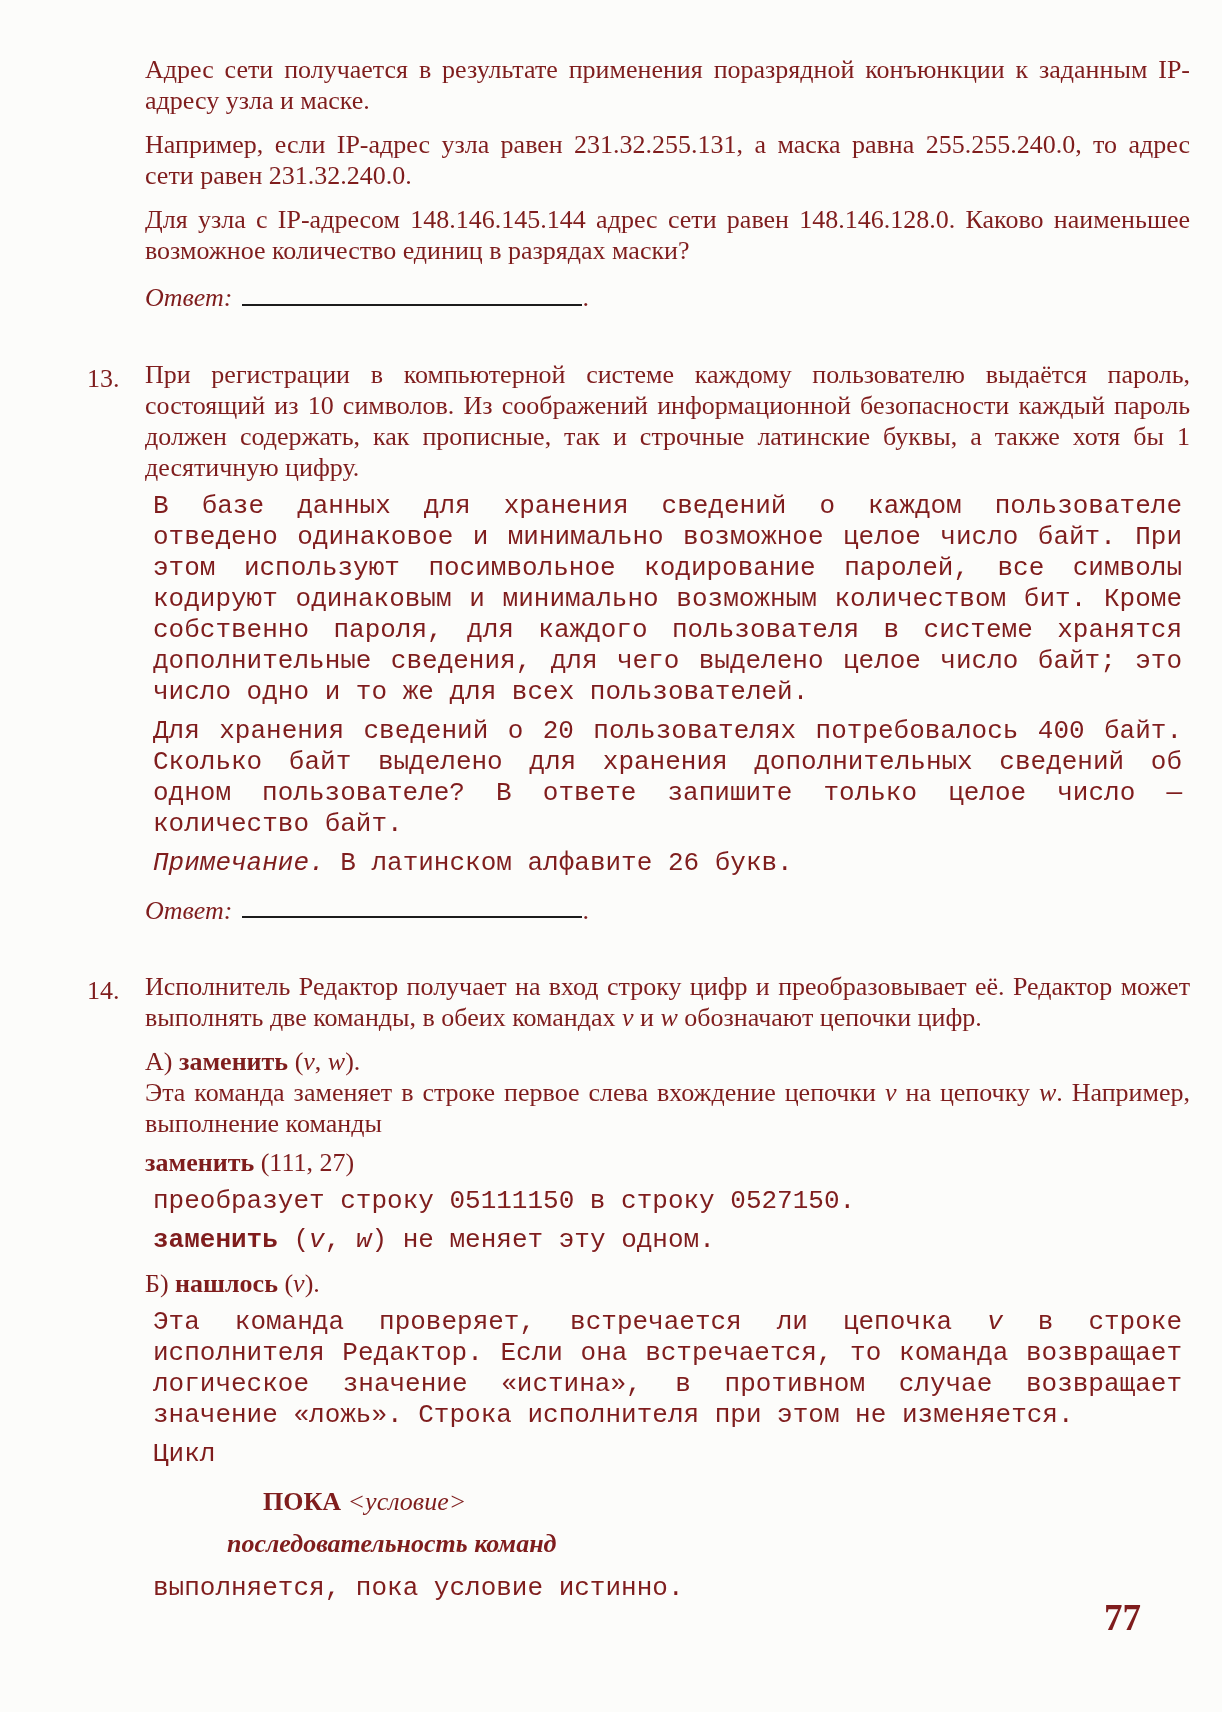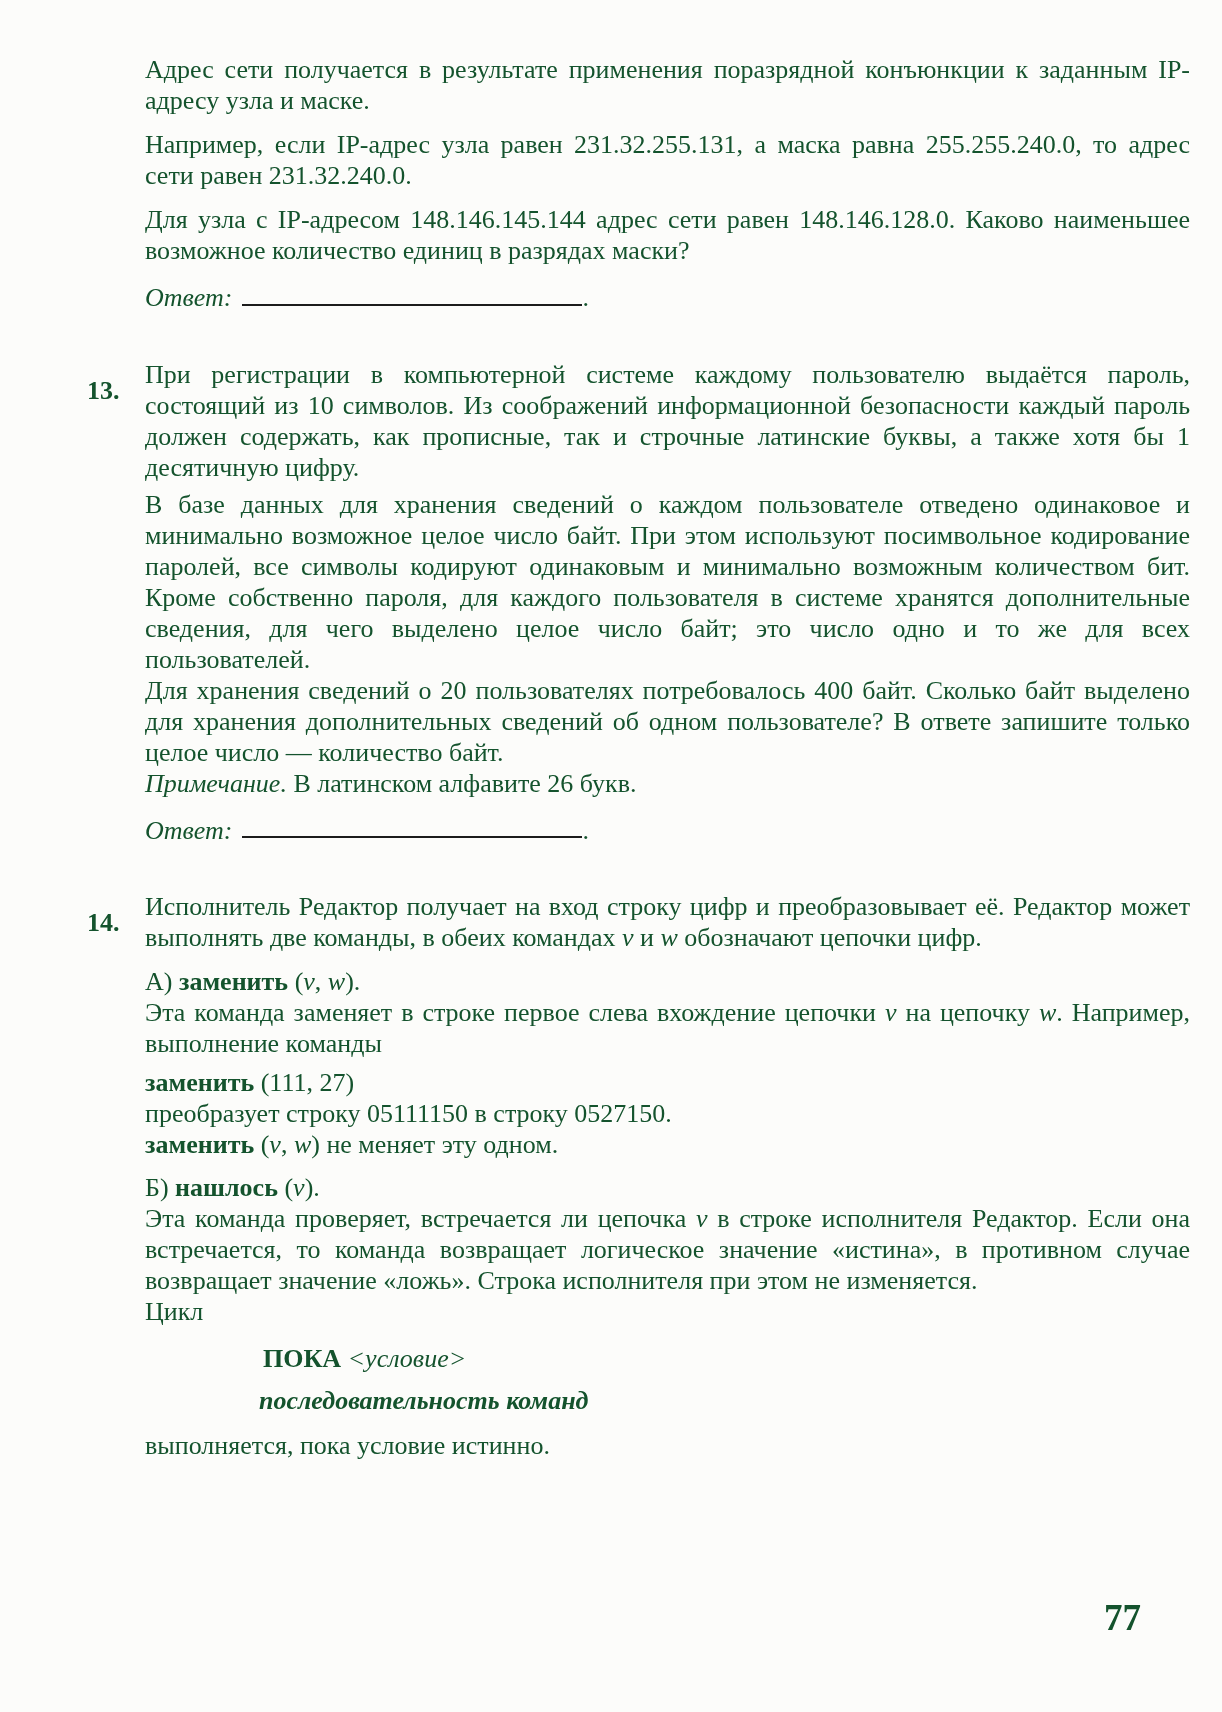--- a/index.html
+++ b/index.html
@@ -6,53 +6,54 @@
     margin: 0;
     padding: 0;
     background: #e8e8e6;
   }
   .page {
     position: relative;
     width: 1222px;
     height: 1712px;
     margin: 0 auto;
     background: #fcfcfa;
-    color: #14532d;
+    color: #7f1d1d;
     font-family: "Liberation Serif", "DejaVu Serif", serif;
     font-size: 26px;
     line-height: 31px;
     overflow: hidden;
   }
   .content {
     position: absolute;
     left: 145px;
     top: 54px;
     width: 1045px;
   }
   .para {
     margin: 0 0 13px 0;
     text-align: justify;
     hyphens: auto;
     -webkit-hyphens: auto;
   }
   .para0 {
-    margin: 0;
+    margin: 8px;
     text-align: justify;
     hyphens: auto;
+    font-family: Liberation Mono, monospace;
     -webkit-hyphens: auto;
   }
   .item {
     position: relative;
     margin-top: 46px;
   }
   .item-number {
     position: absolute;
     left: -58px;
-    top: 16px;
-    font-weight: 700;
+    top: 4px;
+    font-weight: 400;
   }
   .answer-row {
     margin-top: 13px;
     white-space: nowrap;
   }
   .answer-label {
     font-style: italic;
   }
   .answer-blank {
     display: inline-block;
@@ -66,21 +67,21 @@
   .run-i  { font-style: italic; }
   .run-bi { font-weight: 700; font-style: italic; }
   .mb8  { margin-bottom: 8px; }
   .mb12 { margin-bottom: 12px; }
   .mb14 { }
   .mb16 { margin-bottom: 16px; }
   .mb22 { margin-bottom: 22px; }
   .line { margin: 0; }
   .loop-line { margin: 0 0 11px 0; }
   .indent1 { margin-left: 118px; }
-  .indent2 { margin-left: 114px; }
+  .indent2 { margin-left: 82px; }
   .page-number {
     position: absolute;
     left: 1104px;
     top: 1602px;
     font-weight: 700;
     font-size: 37px;
   }
 </style>
 </head>
 <body>

